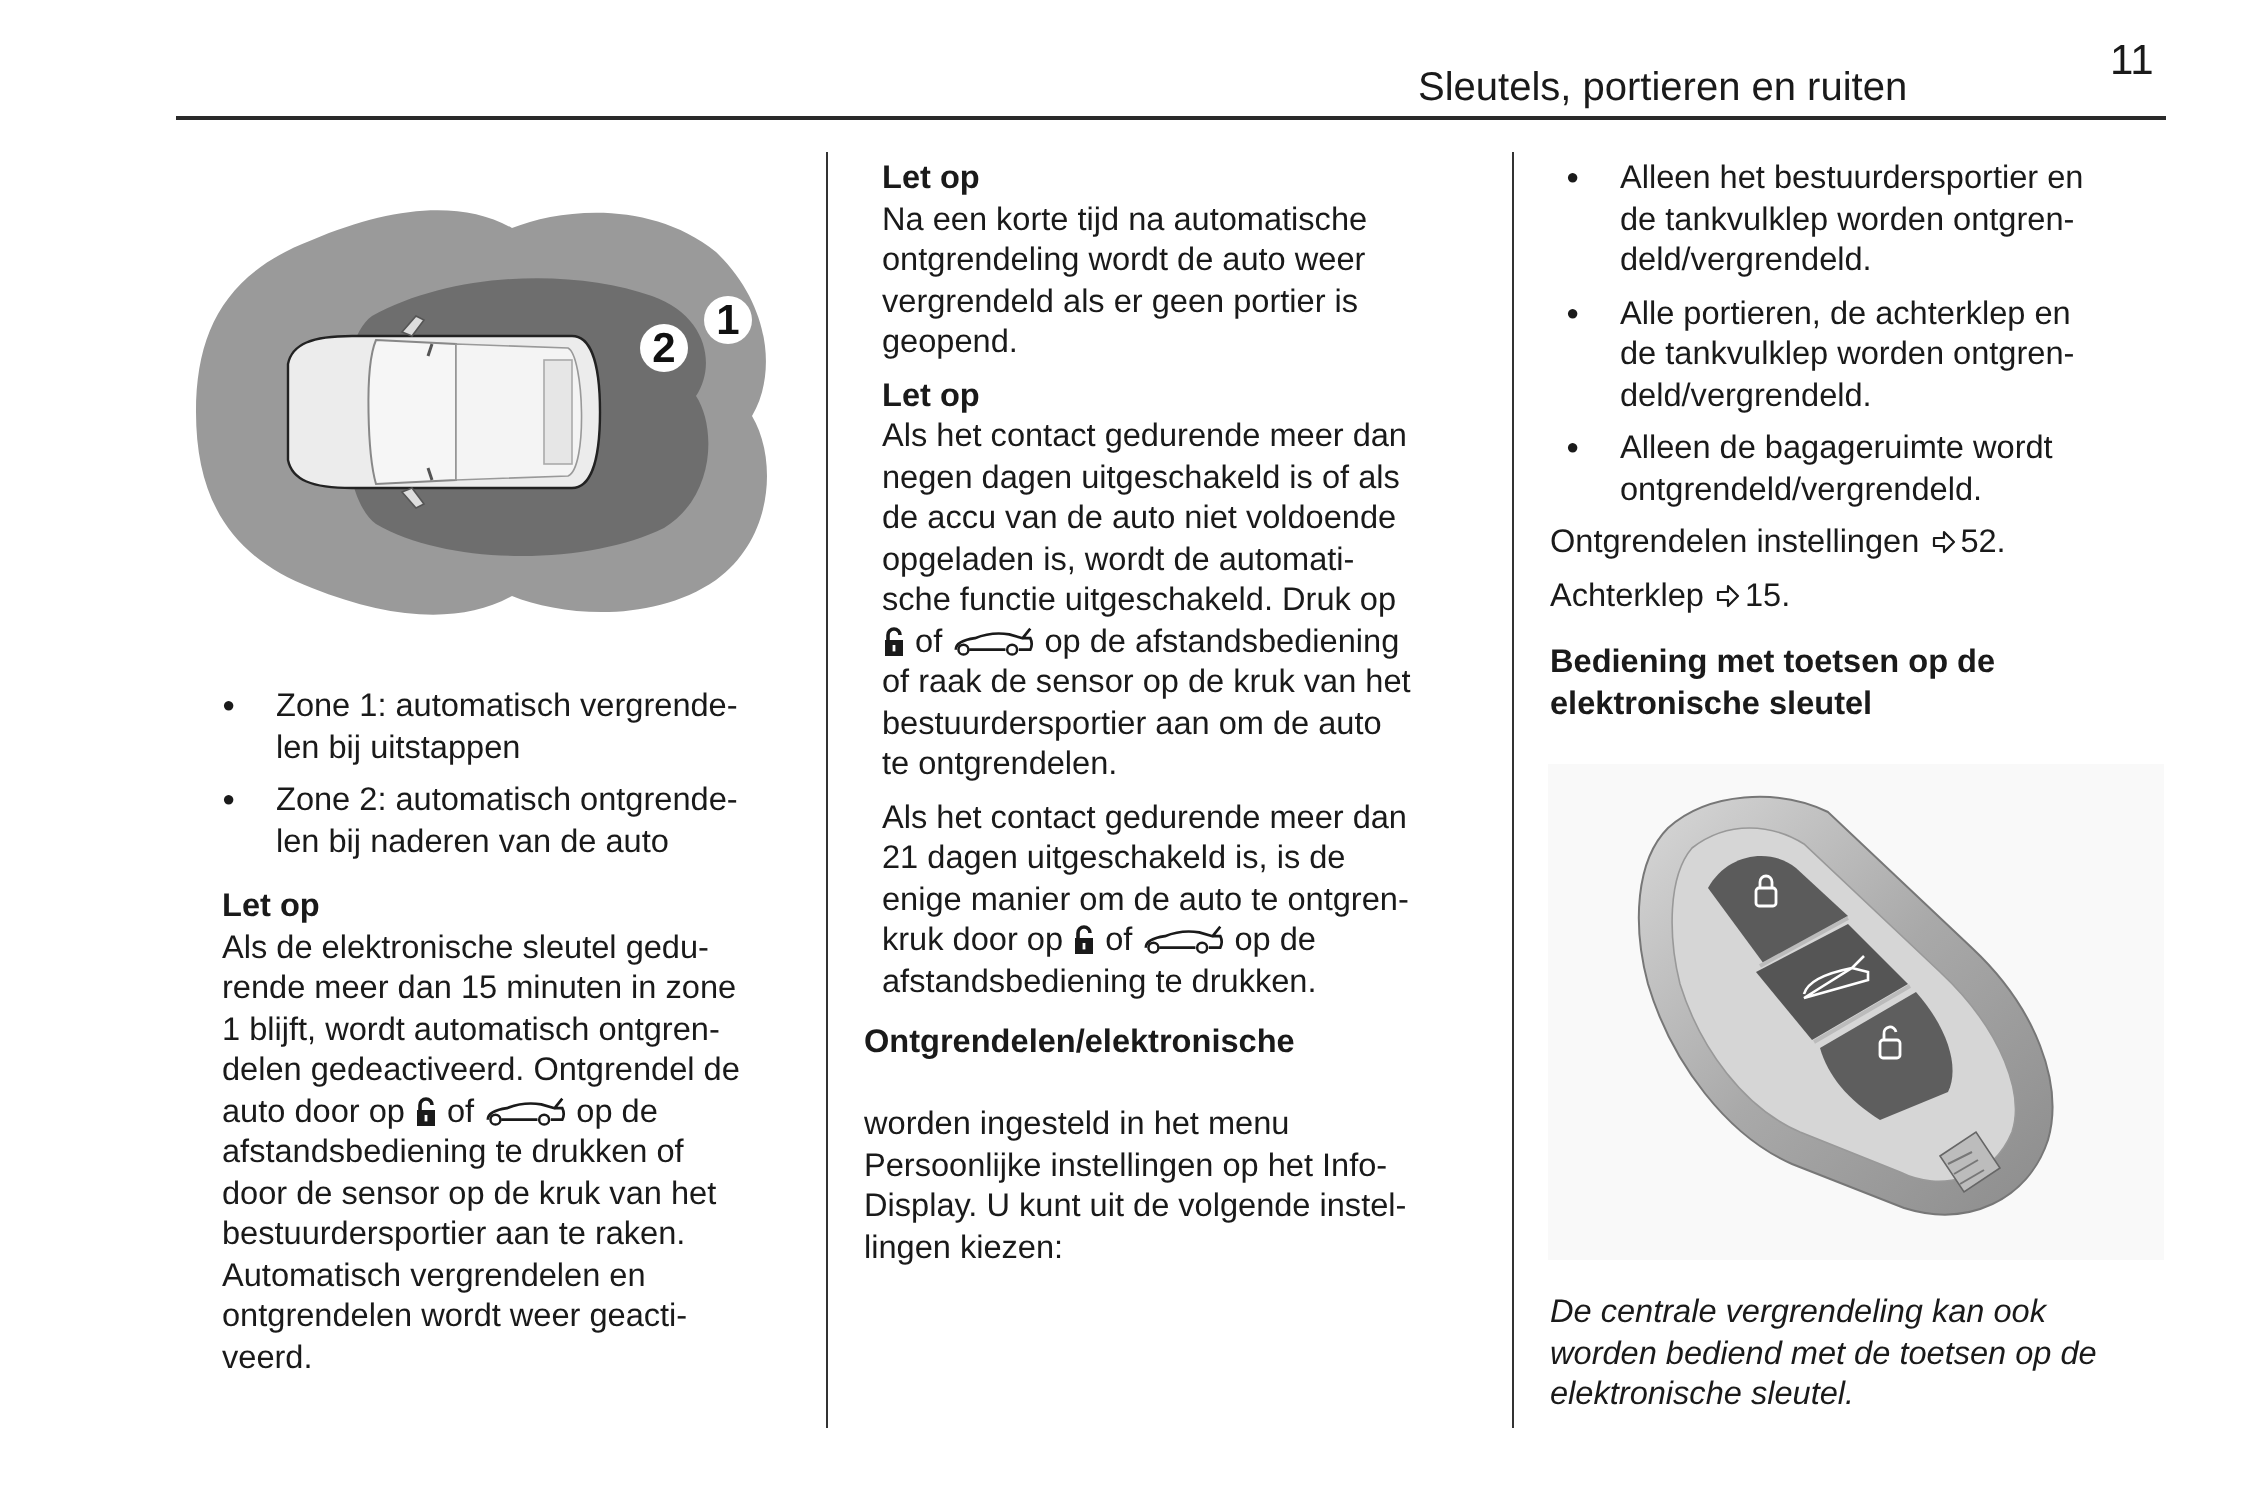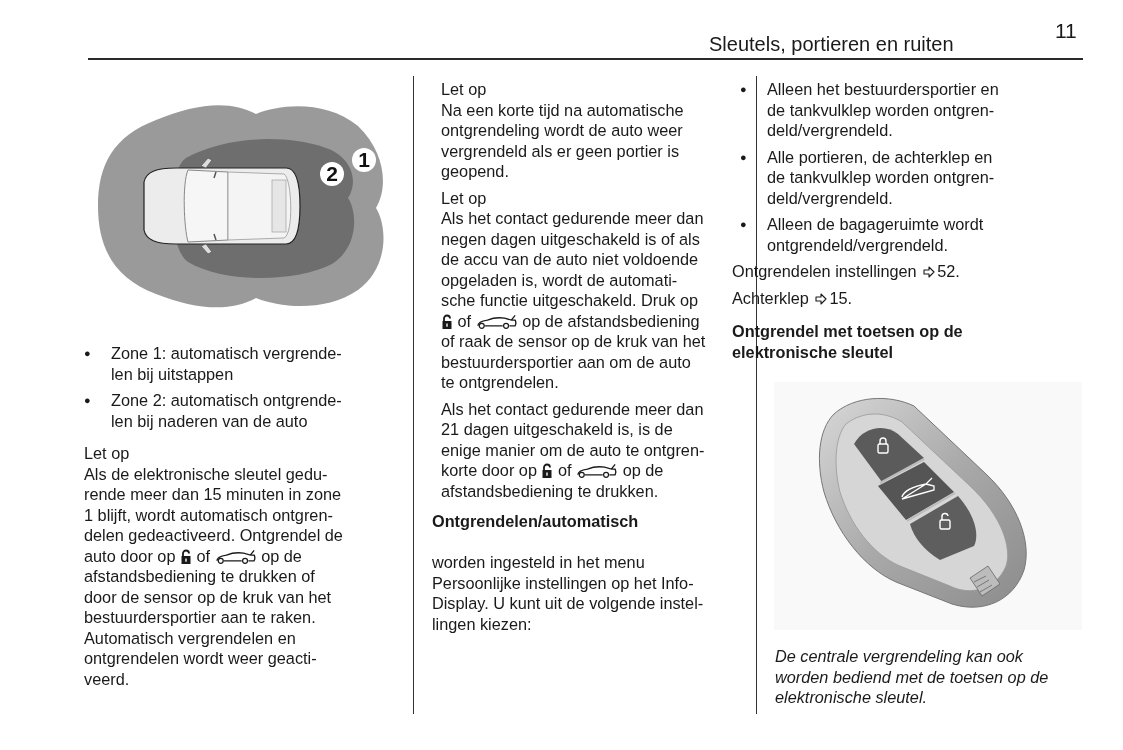--- a/index.html
+++ b/index.html
@@ -4,21 +4,21 @@
 <style>
   html, body { margin:0; padding:0; background:#ffffff; }
   body { width:1123px; height:750px; position:relative; overflow:hidden;
          font-family:"Liberation Sans", sans-serif; color:#1a1a1a; }
   .header-title { position:absolute; top:31px; left:709px; font-size:20px; line-height:26px; color:#1a1a1a; }
   .header-page { position:absolute; top:18px; left:1055px; font-size:21px; line-height:26px; color:#1a1a1a; }
   .header-rule { position:absolute; top:58px; left:88px; width:995px; height:2px; background:#2a2a2a; }
   .col-divider { position:absolute; top:76px; width:1px; height:638px; background:#333; }
   .col { position:absolute; font-size:16.3px; line-height:20.5px; }
   .col p { margin:0; }
-  .bold { font-weight:normal; }
+  .bold { font-weight:bold; }
   .heading { font-weight:bold; }
   ul.bullets { list-style:none; margin:0; padding:0; }
   ul.bullets li { position:relative; padding-left:27px; margin-bottom:6px; }
   ul.bullets li::before { content:"\25CF"; position:absolute; left:0; top:0; font-size:11px; line-height:20.5px; }
   .inline-icon { display:inline-block; vertical-align:-3px; }
   .xref-arrow { display:inline-block; vertical-align:-1px; margin:0 2px; }
   .gap6 { height:6px; }
   .gap10 { height:10px; }
   .zone-fig { position:absolute; left:96px; top:98px; width:292px; height:216px; }
   .key-fig { position:absolute; left:774px; top:382px; width:308px; height:248px; background:#f9f9f9; }
@@ -73,21 +73,21 @@
       <circle cx="236" cy="76" r="12" fill="#fff"></circle>
       <text x="236" y="83" text-anchor="middle" font-family="Liberation Sans, sans-serif" font-weight="bold" font-size="21" fill="#111">2</text>
     </g>
     <g>
       <circle cx="268" cy="62" r="12" fill="#fff"></circle>
       <text x="268" y="69" text-anchor="middle" font-family="Liberation Sans, sans-serif" font-weight="bold" font-size="21" fill="#111">1</text>
     </g>
   </svg>
 </div>
 
-<div class="col" style="left:84px; top:343px; width:300px;">
+<div class="col" style="left:111px; top:343px; width:300px;">
   <ul class="bullets">
     <li>
       <span>Zone 1: automatisch vergrende-</span><br><span>len bij uitstappen</span>
     </li>
     <li>
       <span>Zone 2: automatisch ontgrende-</span><br><span>len bij naderen van de auto</span>
     </li>
   </ul>
   <div class="gap6"></div>
   <p class="bold">Let op</p>
@@ -140,43 +140,43 @@
     <span>op de afstandsbediening</span><br>
     <span>of raak de sensor op de kruk van het</span><br>
     <span>bestuurdersportier aan om de auto</span><br>
     <span>te ontgrendelen.</span>
   </p>
   <div class="gap6"></div>
   <p style="margin-left:9px">
     <span>Als het contact gedurende meer dan</span><br>
     <span>21 dagen uitgeschakeld is, is de</span><br>
     <span>enige manier om de auto te ontgren-</span><br>
-    <span>korte door op</span>
+    <span>kruk door op</span>
     <svg class="inline-icon" width="12" height="16">
         <use href="#sym-unlock"></use>
       </svg>
     <span>of</span>
     <svg class="inline-icon" width="42" height="16">
         <use href="#sym-car"></use>
       </svg>
     <span>op de</span><br>
     <span>afstandsbediening te drukken.</span>
   </p>
   <div class="gap10"></div>
-  <p class="heading">Ontgrendelen/automatisch</p>
+  <p class="heading">Ontgrendelen/elektronische</p>
   <p>
     <br>
     <span>worden ingesteld in het menu</span><br>
     <span>Persoonlijke instellingen op het Info-</span><br>
     <span>Display. U kunt uit de volgende instel-</span><br>
     <span>lingen kiezen:</span>
   </p>
 </div>
 
-<div class="col" style="left:732px; top:79px; width:310px;">
+<div class="col" style="left:775px; top:79px; width:310px;">
   <ul class="bullets" style="margin-left:8px">
     <li>
       <span>Alleen het bestuurdersportier en</span><br><span>de tankvulklep worden ontgren-</span><br><span>deld/vergrendeld.</span>
     </li>
     <li>
       <span>Alle portieren, de achterklep en</span><br><span>de tankvulklep worden ontgren-</span><br><span>deld/vergrendeld.</span>
     </li>
     <li>
       <span>Alleen de bagageruimte wordt</span><br><span>ontgrendeld/vergrendeld.</span>
     </li>
@@ -189,21 +189,21 @@
   </p>
   <div class="gap6"></div>
   <p>
     <span>Achterklep</span>
     <svg class="xref-arrow" width="12" height="12">
         <use href="#sym-xref"></use>
       </svg><span>15.</span>
   </p>
   <div style="height:13px"></div>
   <p class="heading">
-    <span>Ontgrendel met toetsen op de</span><br>
+    <span>Bediening met toetsen op de</span><br>
     <span>elektronische sleutel</span>
   </p>
 </div>
 
 <div class="key-fig">
   <svg width="308" height="248" viewBox="0 0 308 248">
     <defs>
       <linearGradient id="shell" x1="0" y1="0" x2="1" y2="1">
         <stop offset="0" stop-color="#d8d8d8"></stop>
         <stop offset="0.5" stop-color="#a9a9a9"></stop>

